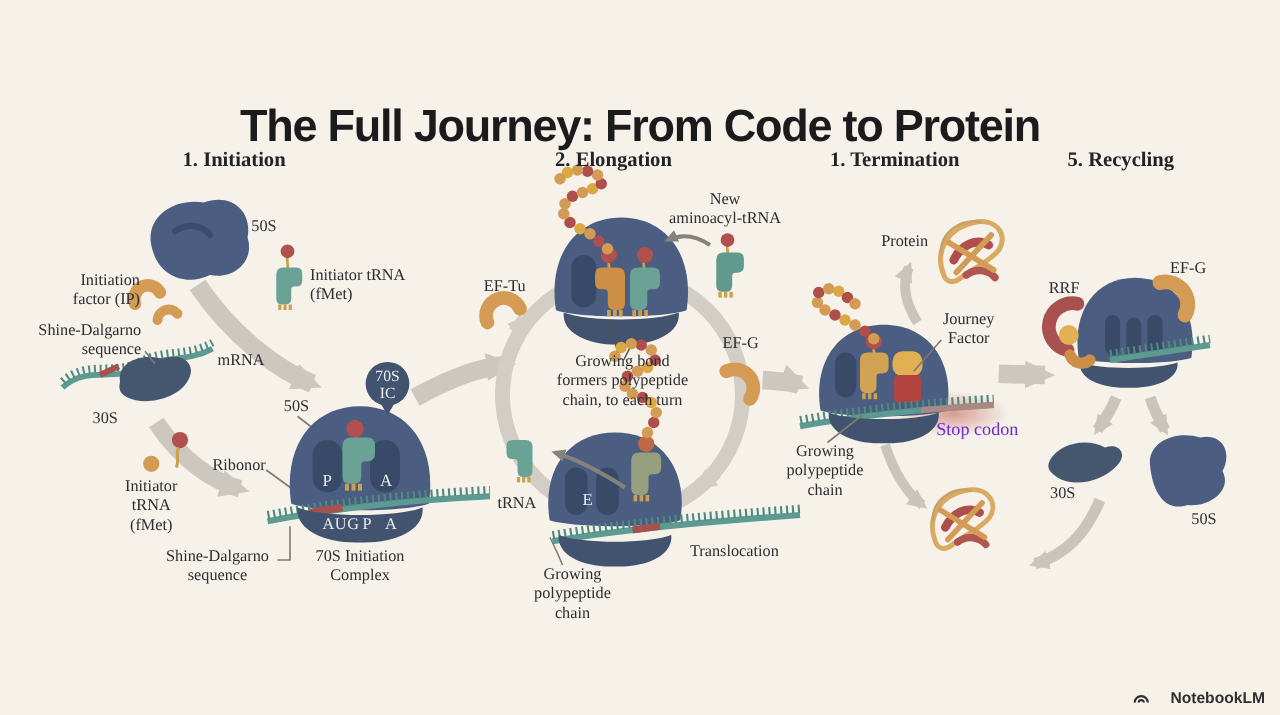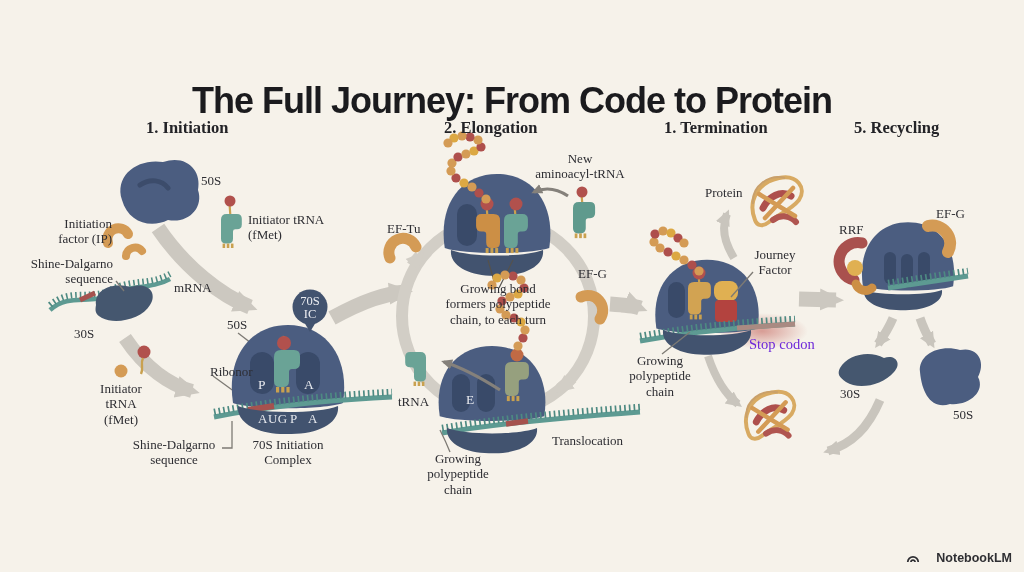--- a/index.html
+++ b/index.html
@@ -309,21 +309,21 @@
 factor (IP)</div>
 <div class="txt" style="left:248px;top:212px;">Initiator tRNA
 (fMet)</div>
 <div class="txt right" style="left:18px;top:256px;width:95px;">Shine-Dalgarno
 sequence</div>
 <div class="txt" style="left:174px;top:269px;margin-top:11px;">mRNA</div>
 <div class="txt" style="left:74px;top:326px;">30S</div>
 <div class="txt center" style="left:85px;top:381px;width:72px;">Initiator
 tRNA
 (fMet)</div>
-<div class="txt" style="left:170px;top:364px;margin-left:40px;">Ribonor</div>
+<div class="txt" style="left:170px;top:364px;">Ribonor</div>
 <div class="txt" style="left:227px;top:317px;">50S</div>
 <div class="txt center" style="left:128px;top:437px;width:92px;">Shine-Dalgarno
 sequence</div>
 <div class="txt center" style="left:240px;top:437px;width:96px;">70S Initiation
 Complex</div>
 
 <div class="txt center" style="left:520px;top:151px;width:120px;">New
 aminoacyl-tRNA</div>
 <div class="txt" style="left:387px;top:221px;">EF-Tu</div>
 <div class="txt center" style="left:423px;top:281px;width:150px;">Growing bond

